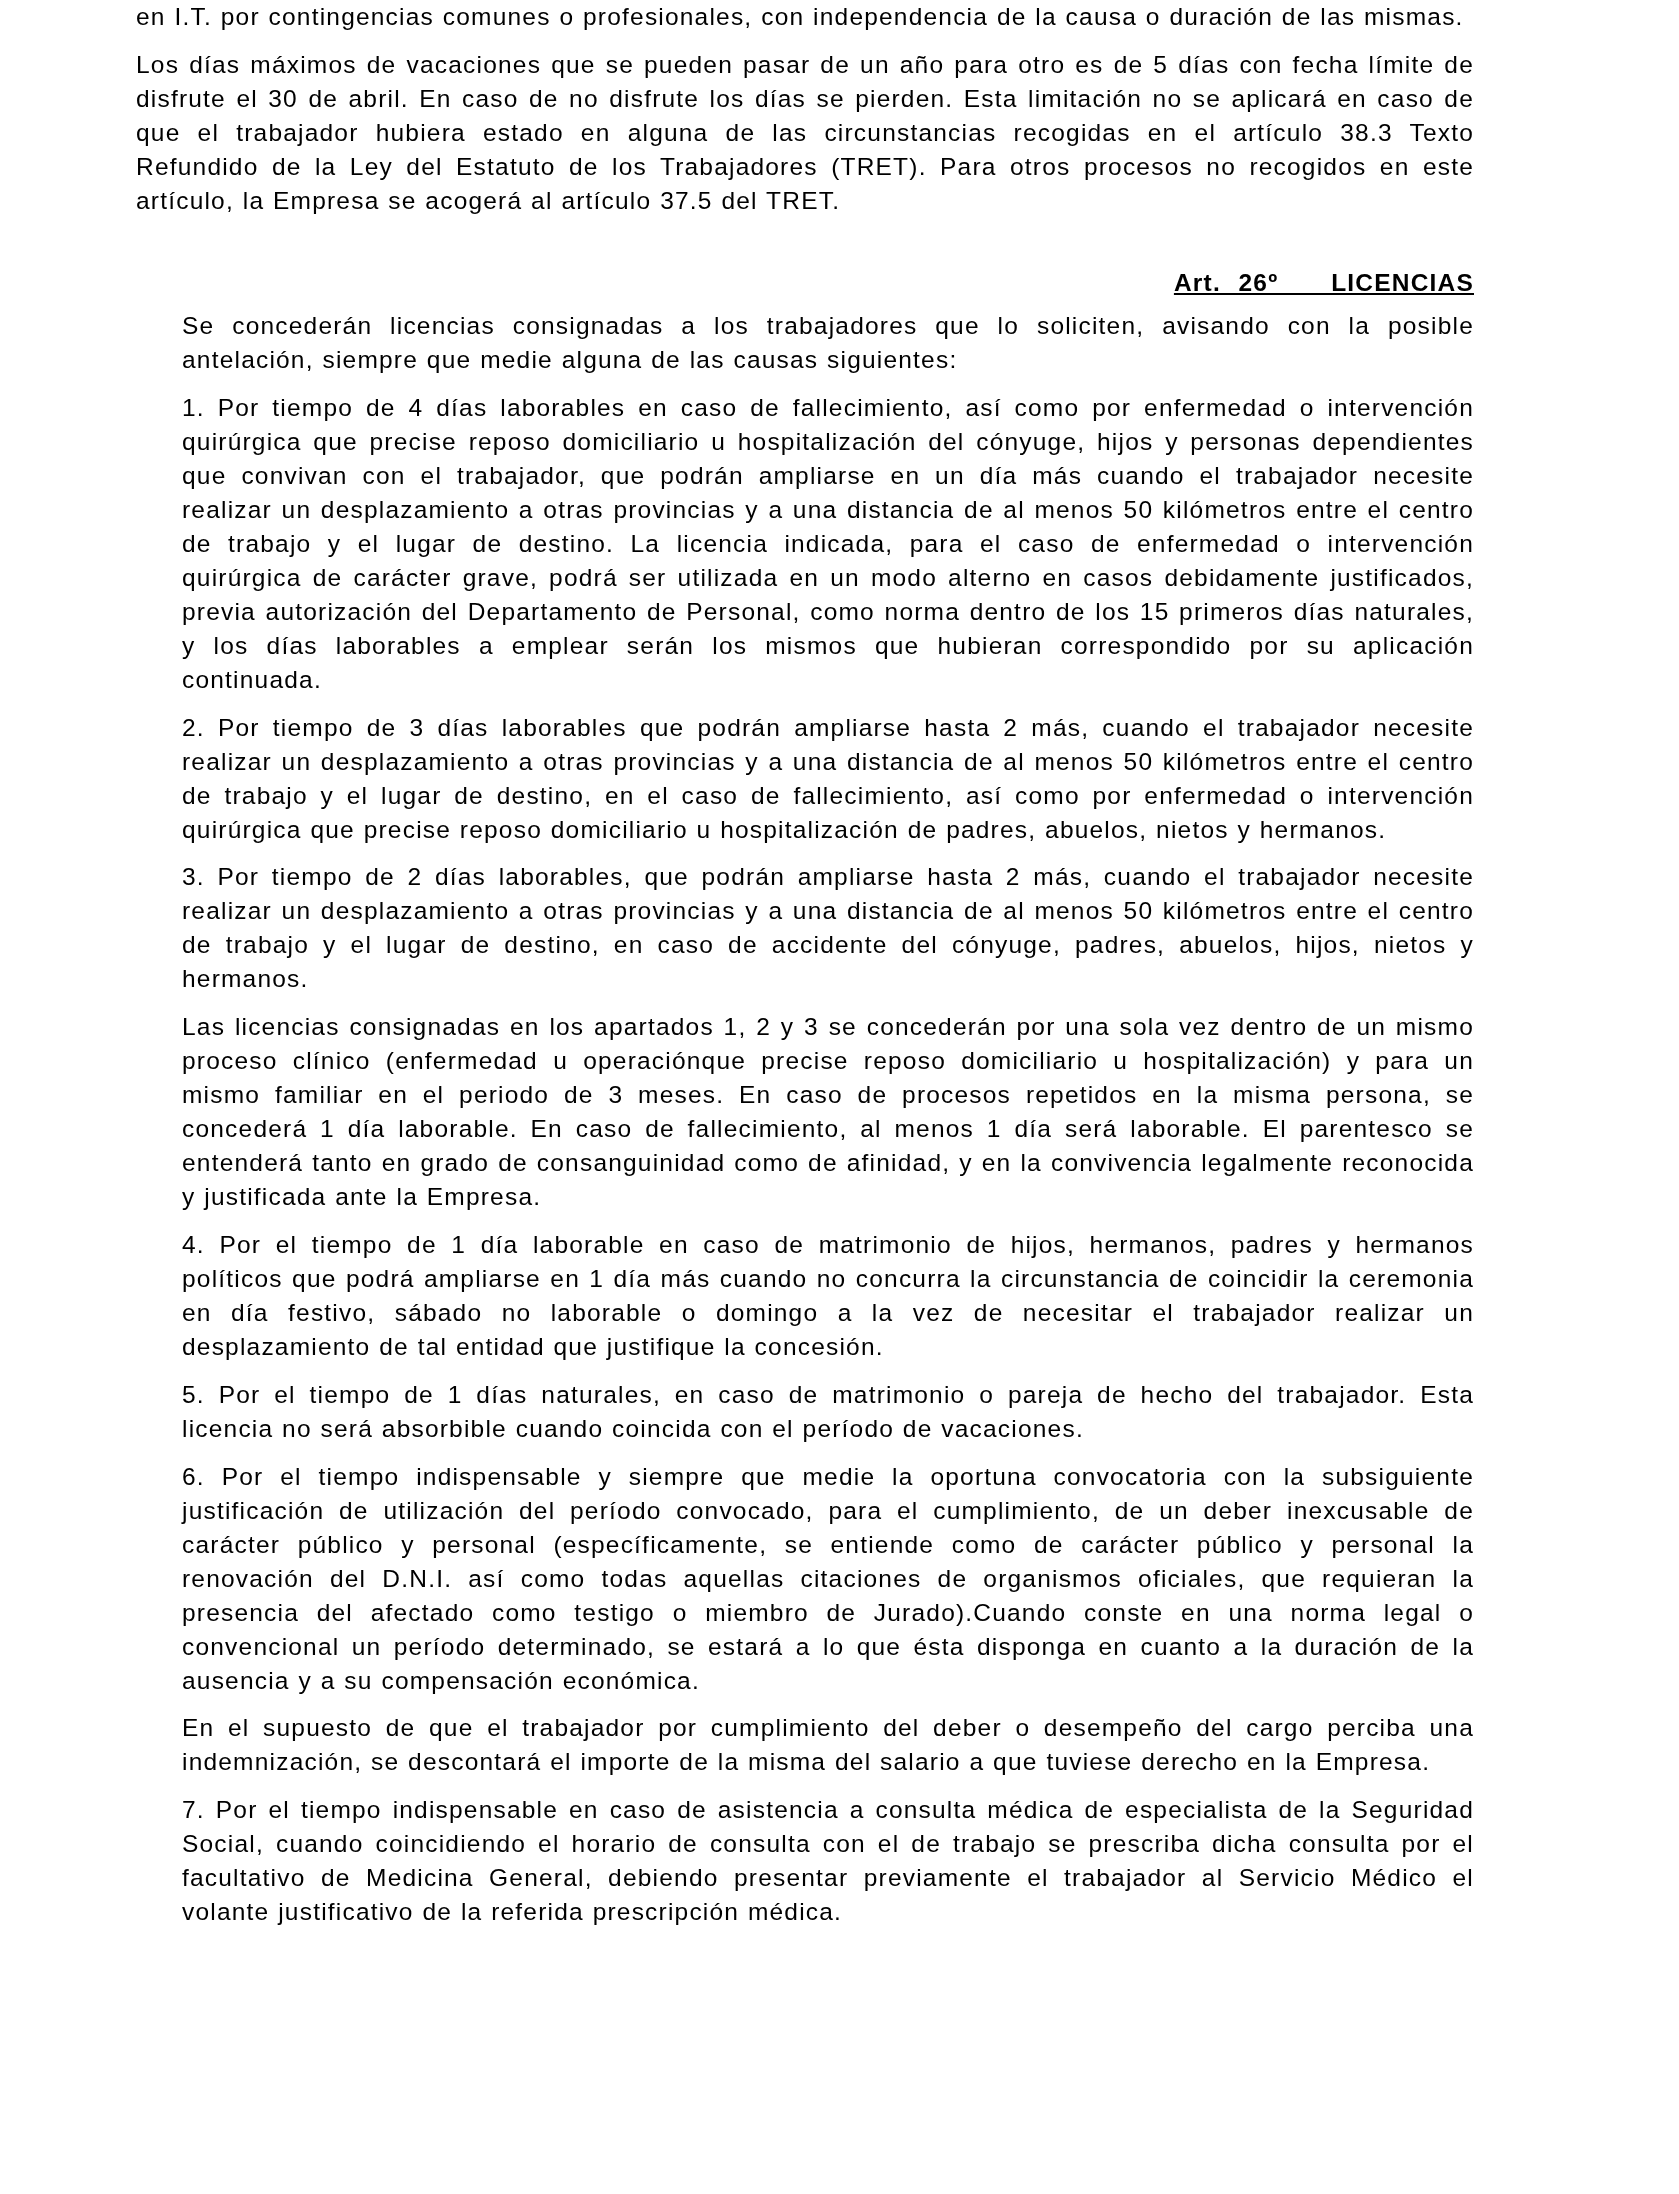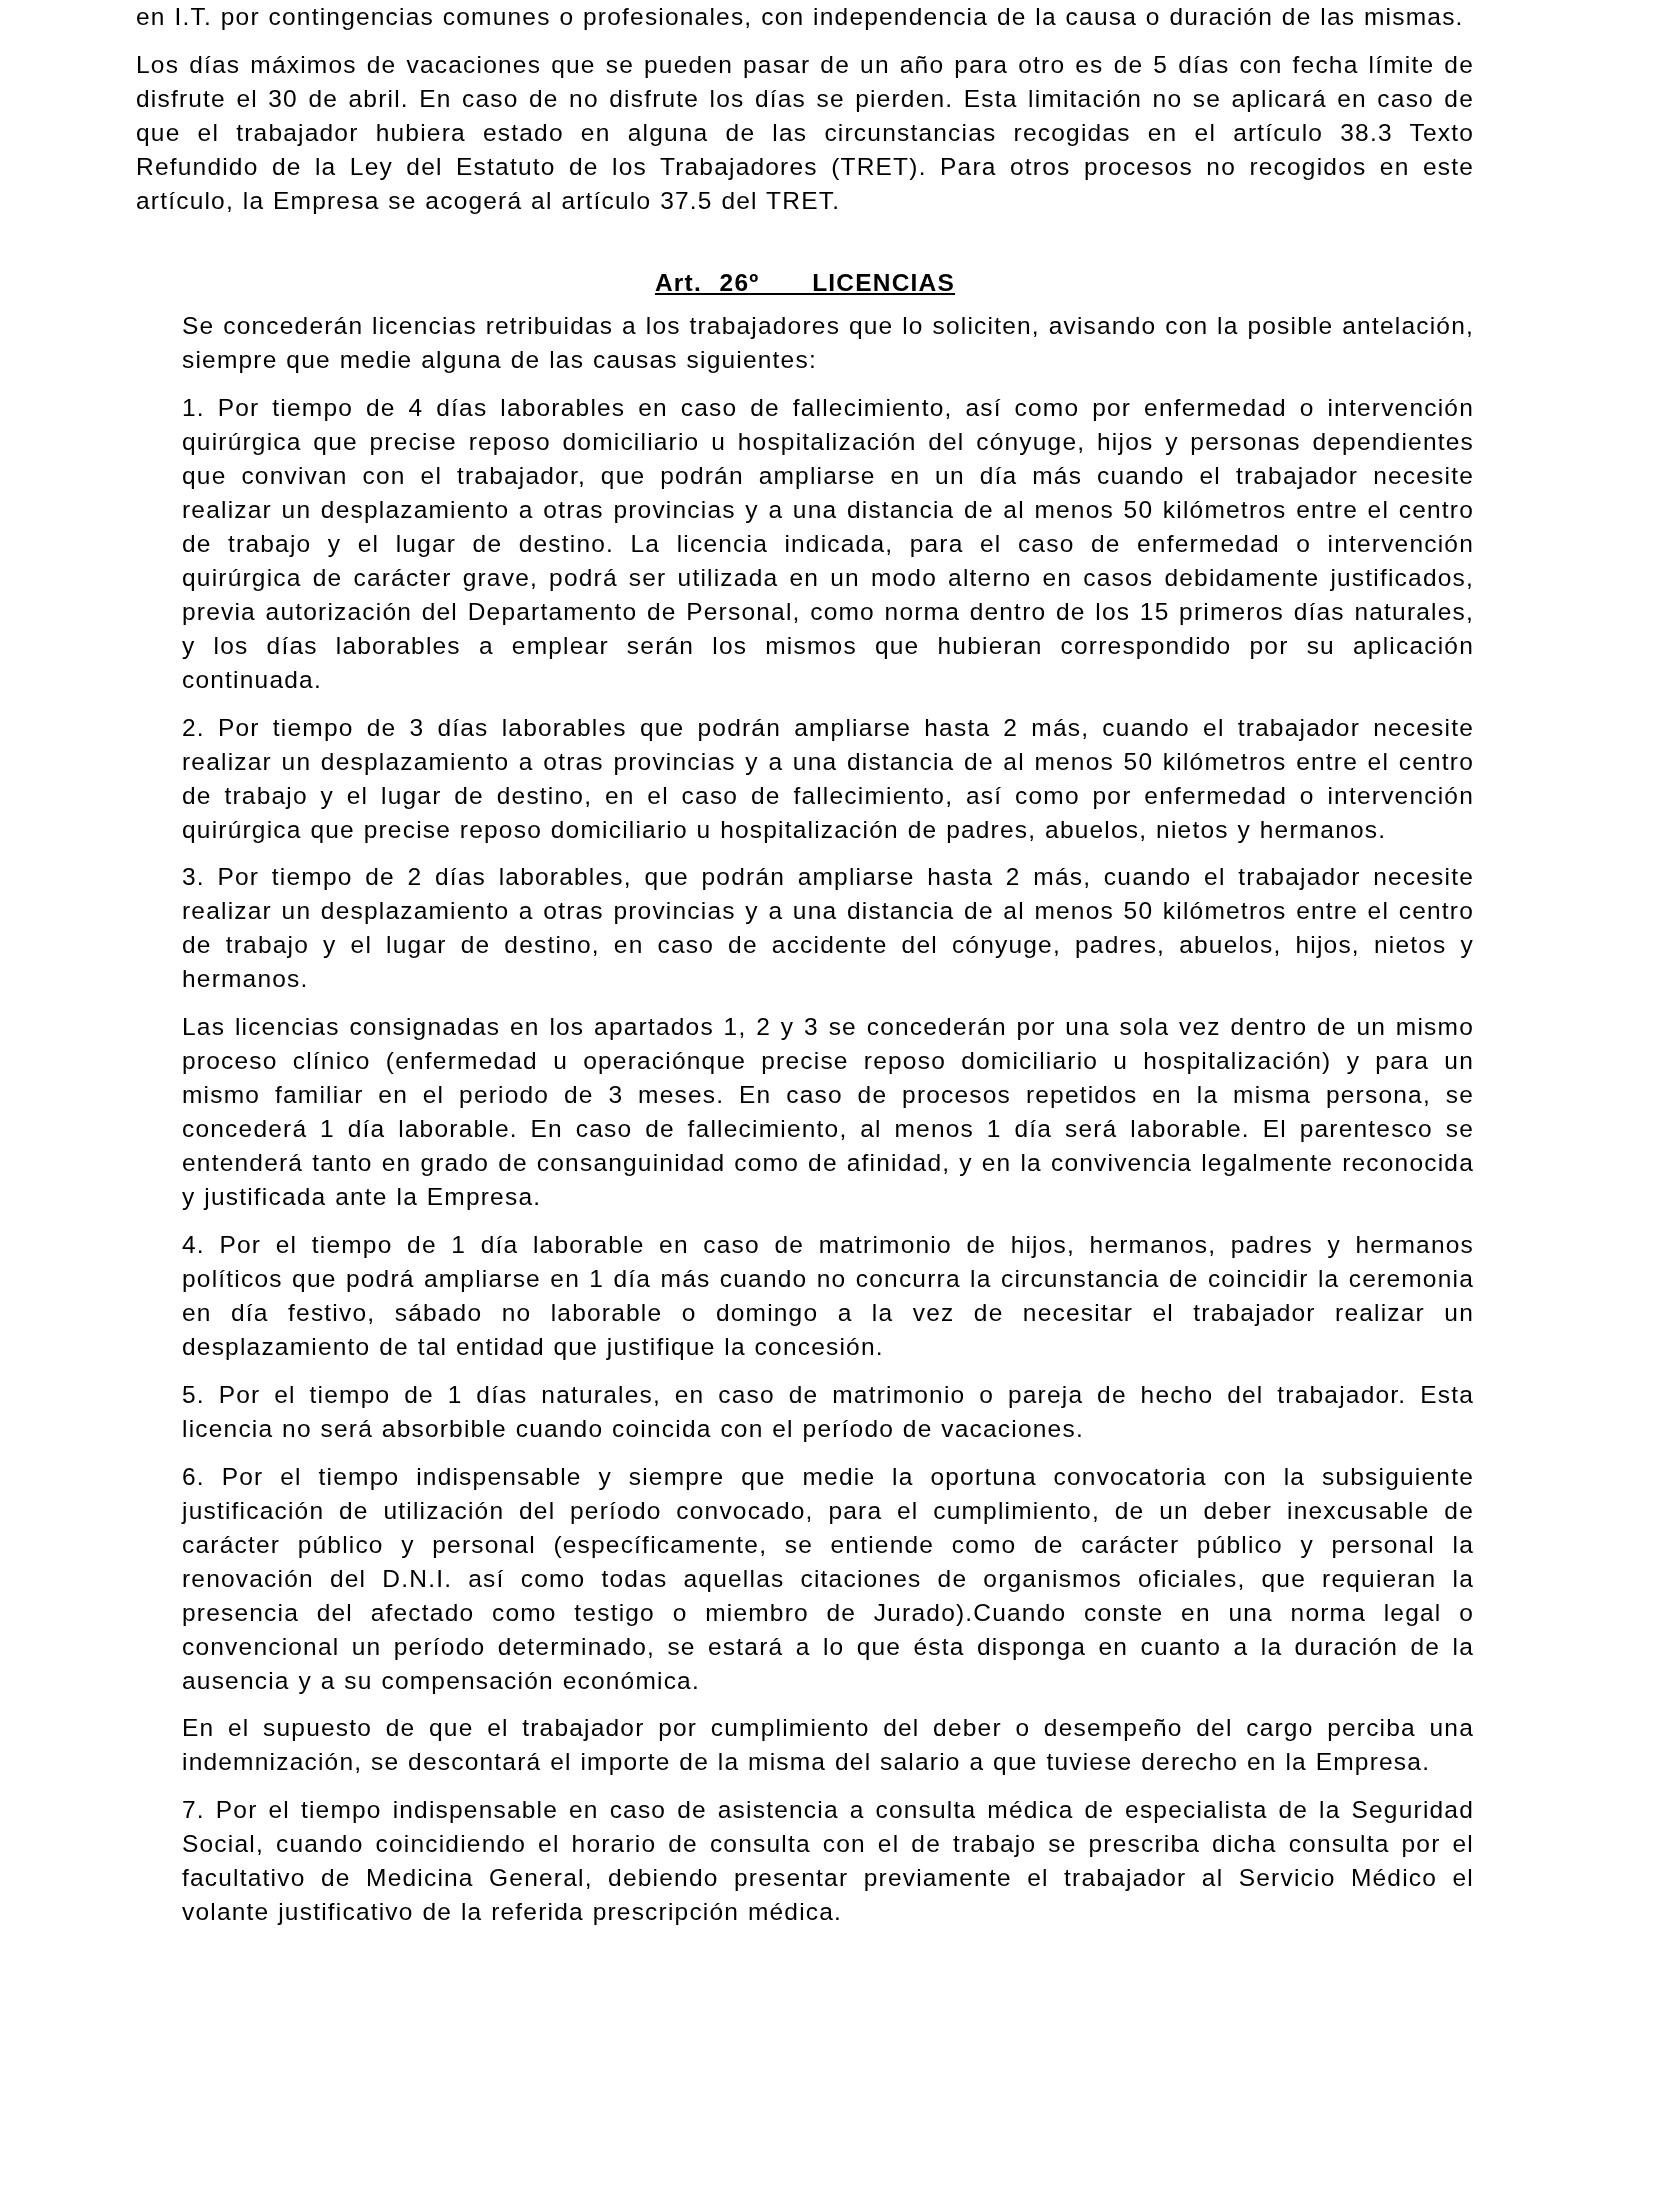--- a/index.html
+++ b/index.html
@@ -26,41 +26,41 @@
   .para {
     margin: 0 0 13.8px 0;
   }
   .para.ind {
     margin-left: 46px;
   }
   .heading {
     margin: 48px 0 9.2px 0;
     font-size: 24.5px;
     line-height: 34px;
-    text-align: center;
+    text-align: right;
   }
   .heading-text {
     font-weight: bold;
     text-decoration: underline;
     white-space: pre;
     letter-spacing: 1.2px;
   }
 </style>
 </head>
 <body>
 
 <div class="page">
 
   <p class="para flush">en I.T. por contingencias comunes o profesionales, con independencia de la causa o duración de las mismas.</p>
 
   <p class="para flush">Los días máximos de vacaciones que se pueden pasar de un año para otro es de 5 días con fecha límite de disfrute el 30 de abril. En caso de no disfrute los días se pierden. Esta limitación no se aplicará en caso de que el trabajador hubiera estado en alguna de las circunstancias recogidas en el artículo 38.3 Texto Refundido de la Ley del Estatuto de los Trabajadores (TRET). Para otros procesos no recogidos en este artículo, la Empresa se acogerá al artículo 37.5 del TRET.</p>
 
   <h2 class="heading"><span class="heading-text">Art.  26º      LICENCIAS</span></h2>
 
-  <p class="para ind">Se concederán licencias retribuidas a los trabajadores que lo soliciten, avisando con la posible antelación, siempre que medie alguna de las causas siguientes:</p>
+  <p class="para ind">Se concederán licencias consignadas a los trabajadores que lo soliciten, avisando con la posible antelación, siempre que medie alguna de las causas siguientes:</p>
 
   <p class="para ind">1. Por tiempo de 4 días laborables en caso de fallecimiento, así como por enfermedad o intervención quirúrgica que precise reposo domiciliario u hospitalización del cónyuge, hijos y personas dependientes que convivan con el trabajador, que podrán ampliarse en un día más cuando el trabajador necesite realizar un desplazamiento a otras provincias y a una distancia de al menos 50 kilómetros entre el centro de trabajo y el lugar de destino. La licencia indicada, para el caso de enfermedad o intervención quirúrgica de carácter grave, podrá ser utilizada en un modo alterno en casos debidamente justificados, previa autorización del Departamento de Personal, como norma dentro de los 15 primeros días naturales, y los días laborables a emplear serán los mismos que hubieran correspondido por su aplicación continuada.</p>
 
   <p class="para ind">2. Por tiempo de 3 días laborables que podrán ampliarse hasta 2 más, cuando el trabajador necesite realizar un desplazamiento a otras provincias y a una distancia de al menos 50 kilómetros entre el centro de trabajo y el lugar de destino, en el caso de fallecimiento, así como por enfermedad o intervención quirúrgica que precise reposo domiciliario u hospitalización de padres, abuelos, nietos y hermanos.</p>
 
   <p class="para ind">3. Por tiempo de 2 días laborables, que podrán ampliarse hasta 2 más, cuando el trabajador necesite realizar un desplazamiento a otras provincias y a una distancia de al menos 50 kilómetros entre el centro de trabajo y el lugar de destino, en caso de accidente del cónyuge, padres, abuelos, hijos, nietos y hermanos.</p>
 
 
   <p class="para ind">Las licencias consignadas en los apartados 1, 2 y 3 se concederán por una sola vez dentro de un mismo proceso clínico (enfermedad u operaciónque precise reposo domiciliario u hospitalización) y para un mismo familiar en el periodo de 3 meses. En caso de procesos repetidos en la misma persona, se concederá 1 día laborable.  En caso de fallecimiento, al menos 1 día será laborable. El parentesco se entenderá tanto en grado de consanguinidad como de afinidad, y en la convivencia legalmente reconocida y justificada ante la Empresa.</p>
 

